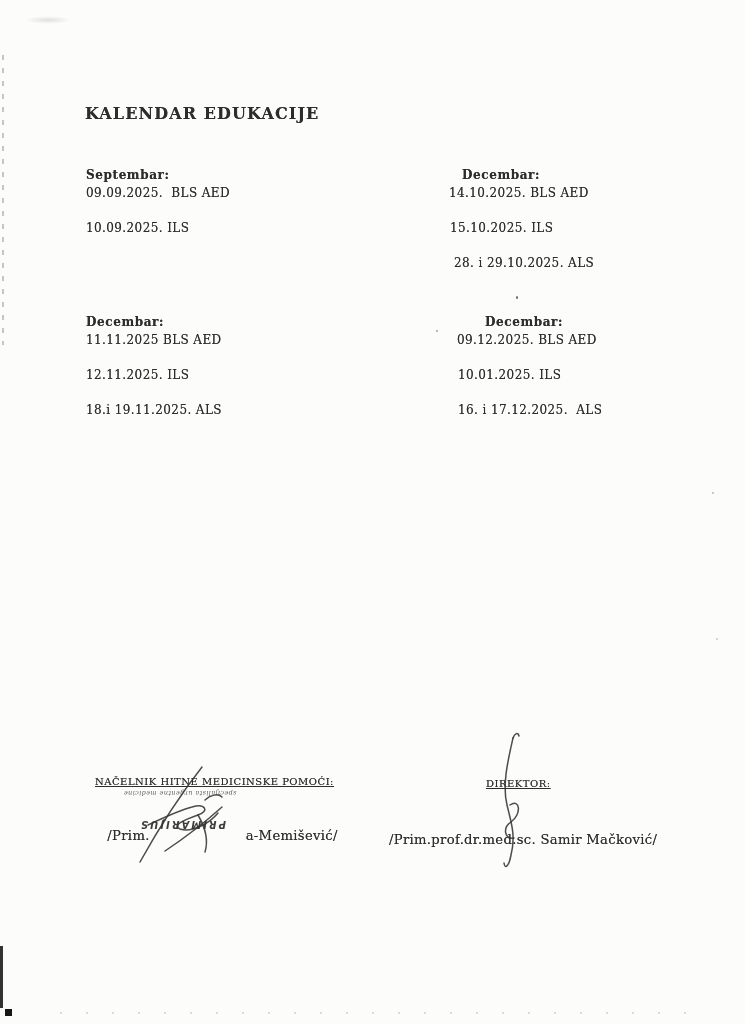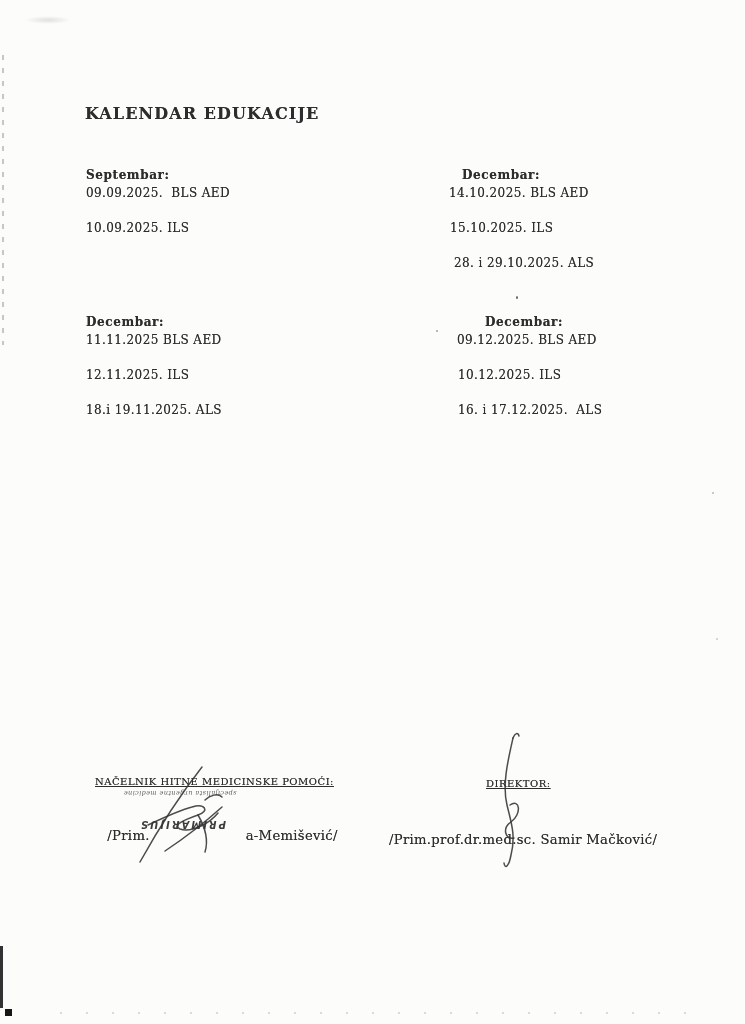--- a/index.html
+++ b/index.html
@@ -124,21 +124,21 @@
   <div class="txt" style="left:450px;top:221px">15.10.2025. ILS</div>
   <div class="txt" style="left:454px;top:256px">28. i 29.10.2025. ALS</div>
 
   <div class="txt month-name" style="left:86px;top:315px">Decembar:</div>
   <div class="txt" style="left:86px;top:333px">11.11.2025 BLS AED</div>
   <div class="txt" style="left:86px;top:368px">12.11.2025. ILS</div>
   <div class="txt" style="left:86px;top:403px">18.i 19.11.2025. ALS</div>
 
   <div class="txt month-name" style="left:485px;top:315px">Decembar:</div>
   <div class="txt" style="left:457px;top:333px">09.12.2025. BLS AED</div>
-  <div class="txt" style="left:458px;top:368px">10.12.2025. ILS</div>
+  <div class="txt" style="left:458px;top:368px">10.01.2025. ILS</div>
   <div class="txt" style="left:458px;top:403px">16. i 17.12.2025.  ALS</div>
 
   <div class="txt sig-title" style="left:95px;top:776px">NAČELNIK HITNE MEDICINSKE POMOĆI:</div>
 
   <div class="sig-row" style="left:87px;top:806px">
     <span class="txt sig-name" style="position:static">/Prim.</span><span class="name-gap"></span><span class="txt sig-name" style="position:static">a-Memišević/</span>
   </div>
 
   <div class="stamp-line" style="left:121px;top:789px;width:118px;text-align:center">specijalista urgentne medicine</div>
   <div class="stamp-title" style="left:139px;top:819px">PRIMARIJUS</div>

